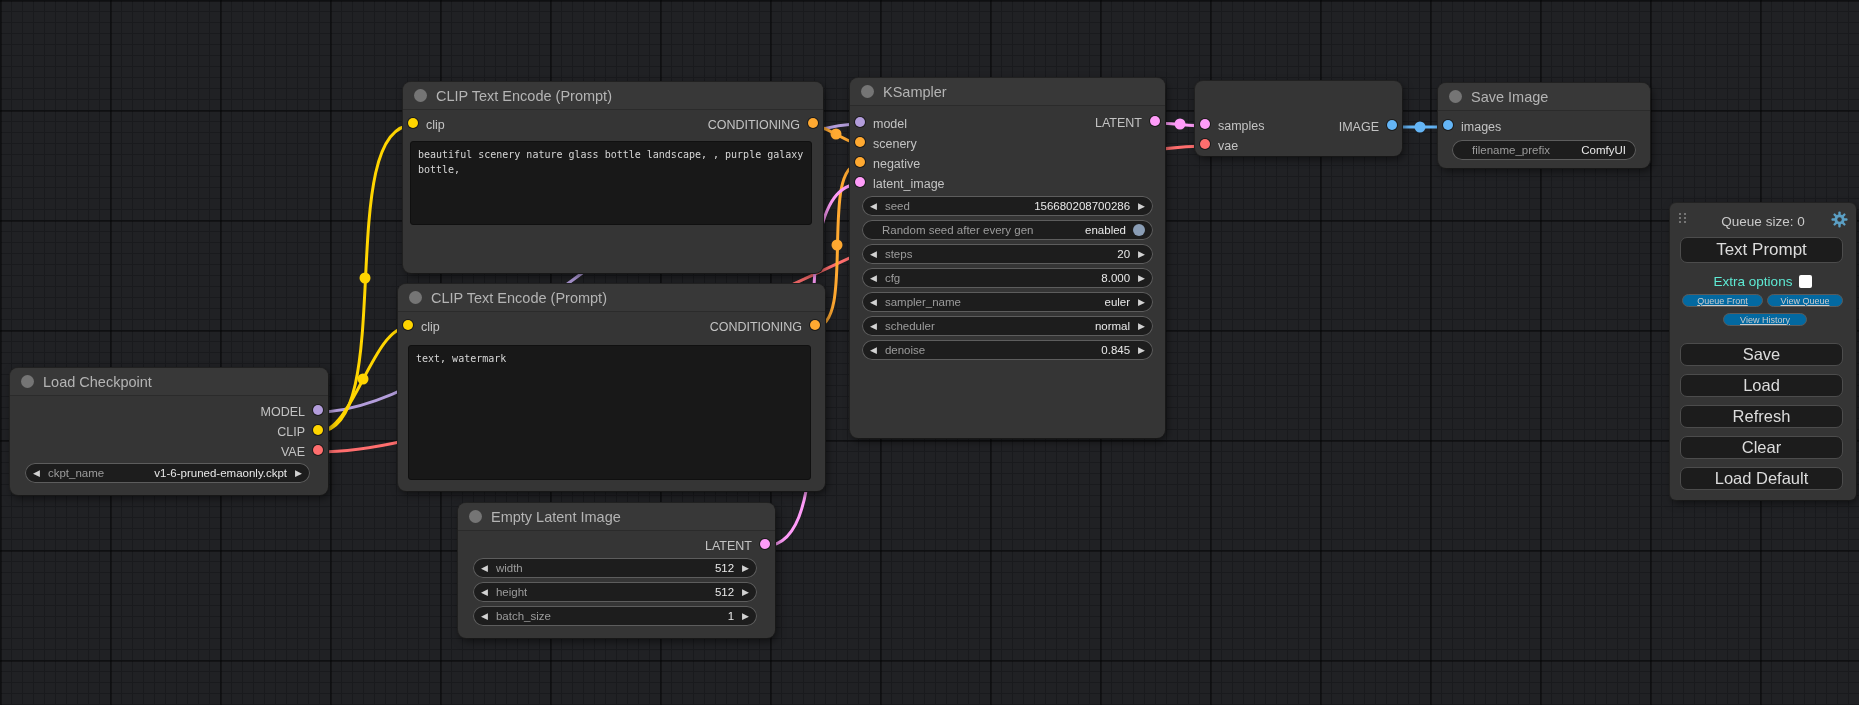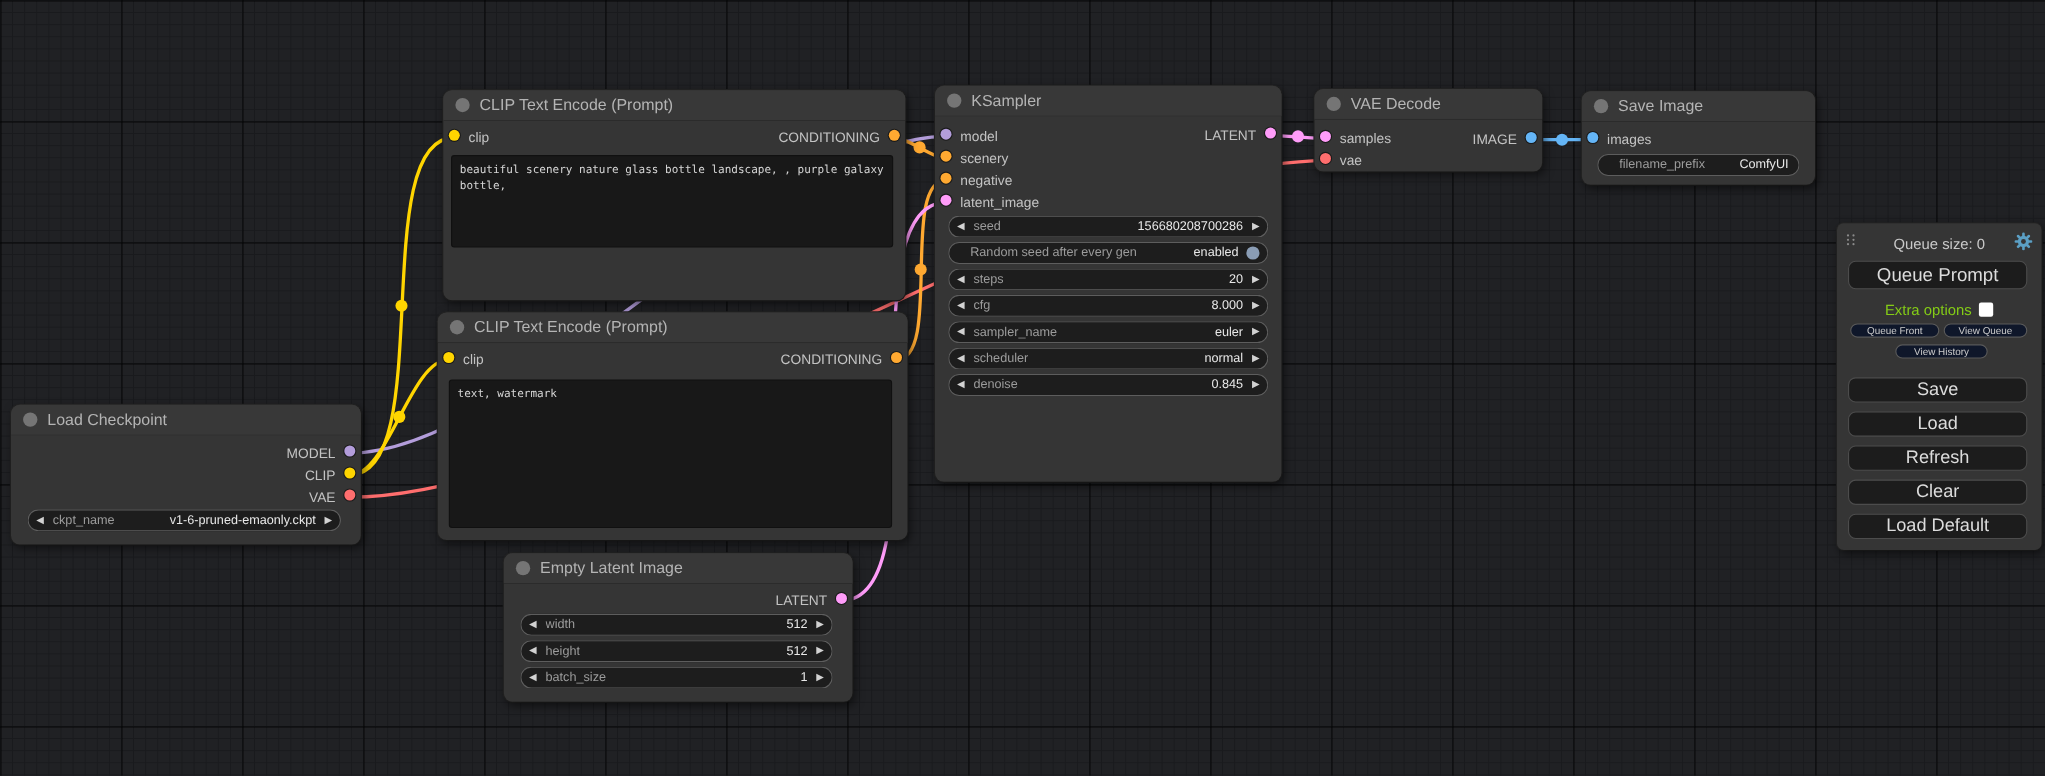--- a/index.html
+++ b/index.html
@@ -51,29 +51,29 @@
     position:absolute;z-index:3;left:1670px;top:203px;width:186px;height:297px;
     background:#353535;border-radius:6px;box-shadow:2px 3px 9px rgba(0,0,0,.55),0 0 0 1px #272727;
   }
   .mbtn{
     position:absolute;left:10px;width:163px;height:23px;background:#1c1c1c;
     border:1px solid #4c4c4c;border-radius:7px;color:#dcdcdc;font-size:16.5px;
     display:flex;align-items:center;justify-content:center;box-sizing:border-box;
     font-family:"Liberation Sans",sans-serif;cursor:pointer;
   }
   .sbtn{
-    position:absolute;height:13px;background:#0f172a;border:1px solid #5a5a5a;border-radius:7px;
-    color:#cccccc;font-size:9px;display:flex;align-items:center;justify-content:center;box-sizing:border-box;
+    position:absolute;height:13px;background:#0369a1;border:1px solid #5a5a5a;border-radius:7px;
+    color:#cccccc;font-size:9px;display:flex;align-items:center;justify-content:center;box-sizing:border-box;text-decoration:underline;
   }
   #queue-size{position:absolute;left:0;top:11px;width:100%;text-align:center;color:#c9c9c9;font-size:13.5px;}
   #drag-handle{position:absolute;left:9px;top:10px;width:8px;height:14px;display:grid;
     grid-template-columns:2px 2px;grid-auto-rows:2px;gap:2px 3px;}
   #drag-handle i{background:#8b8b8b;border-radius:50%;}
   #extra-row{position:absolute;left:0;top:71px;width:100%;display:flex;align-items:center;justify-content:center;gap:7px;}
-  #extra-label{color:#84cc16;font-size:13.5px;}
+  #extra-label{color:#5eead4;font-size:13.5px;}
   #extra-checkbox{width:13px;height:13px;background:#ffffff;border-radius:2px;}
   .qp{top:34px !important;height:26px !important;font-size:17px !important;}
 </style>
 </head>
 <body>
 
 <svg id="wires" width="1859" height="705">
   <g fill="none" stroke-width="3">
     <path d="M318,412 C471,412 707,124 860,124" stroke="#B39DDB"></path>
     <path d="M318,432 C398,432 333,125 413,125" stroke="#FFD500"></path>
@@ -243,24 +243,20 @@
   </div>
   <div class="widget" style="left:12px;top:262px;width:291px">
     <span class="warr">◀</span>
     <span class="wlabel">denoise</span>
     <span class="wvalue">0.845</span>
     <span class="warr">▶</span>
   </div>
 </div>
 
 <div class="node" style="left:1195px;top:81px;width:207px;height:75px">
-  <div class="ntitle">
-    <span class="tdot"></span>
-    <span>VAE Decode</span>
-  </div>
   <div class="port in" style="top:38px">
     <span class="pdot" style="background-color: rgb(255, 156, 249);"></span>
     <span class="plabel">samples</span>
   </div>
   <div class="port in" style="top:58px">
     <span class="pdot" style="background-color: rgb(255, 110, 110);"></span>
     <span class="plabel">vae</span>
   </div>
   <div class="port out" style="top:39px">
     <span class="pdot" style="background-color: rgb(100, 181, 246);"></span>
@@ -300,21 +296,21 @@
       <rect x="8.6" y="0.5" width="2.8" height="5" rx="1.2" transform="rotate(45 10 10)"></rect>
       <rect x="8.6" y="14.5" width="2.8" height="5" rx="1.2" transform="rotate(45 10 10)"></rect>
       <rect x="8.6" y="0.5" width="2.8" height="5" rx="1.2" transform="rotate(90 10 10)"></rect>
       <rect x="8.6" y="14.5" width="2.8" height="5" rx="1.2" transform="rotate(90 10 10)"></rect>
       <rect x="8.6" y="0.5" width="2.8" height="5" rx="1.2" transform="rotate(135 10 10)"></rect>
       <rect x="8.6" y="14.5" width="2.8" height="5" rx="1.2" transform="rotate(135 10 10)"></rect>
       <circle cx="10" cy="10" r="6"></circle>
     </g>
     <circle cx="10" cy="10" r="2.6" fill="#353535"></circle>
   </svg>
-  <div class="mbtn qp">Queue Prompt</div>
+  <div class="mbtn qp">Text Prompt</div>
   <div id="extra-row">
     <span id="extra-label">Extra options</span>
     <span id="extra-checkbox"></span>
   </div>
   <div class="sbtn" style="left:12px;top:91px;width:81px">Queue Front</div>
   <div class="sbtn" style="left:97px;top:91px;width:76px">View Queue</div>
   <div class="sbtn" style="left:53px;top:110px;width:84px">View History</div>
   <div class="mbtn" style="top:140px">Save</div>
   <div class="mbtn" style="top:171px">Load</div>
   <div class="mbtn" style="top:202px">Refresh</div>

